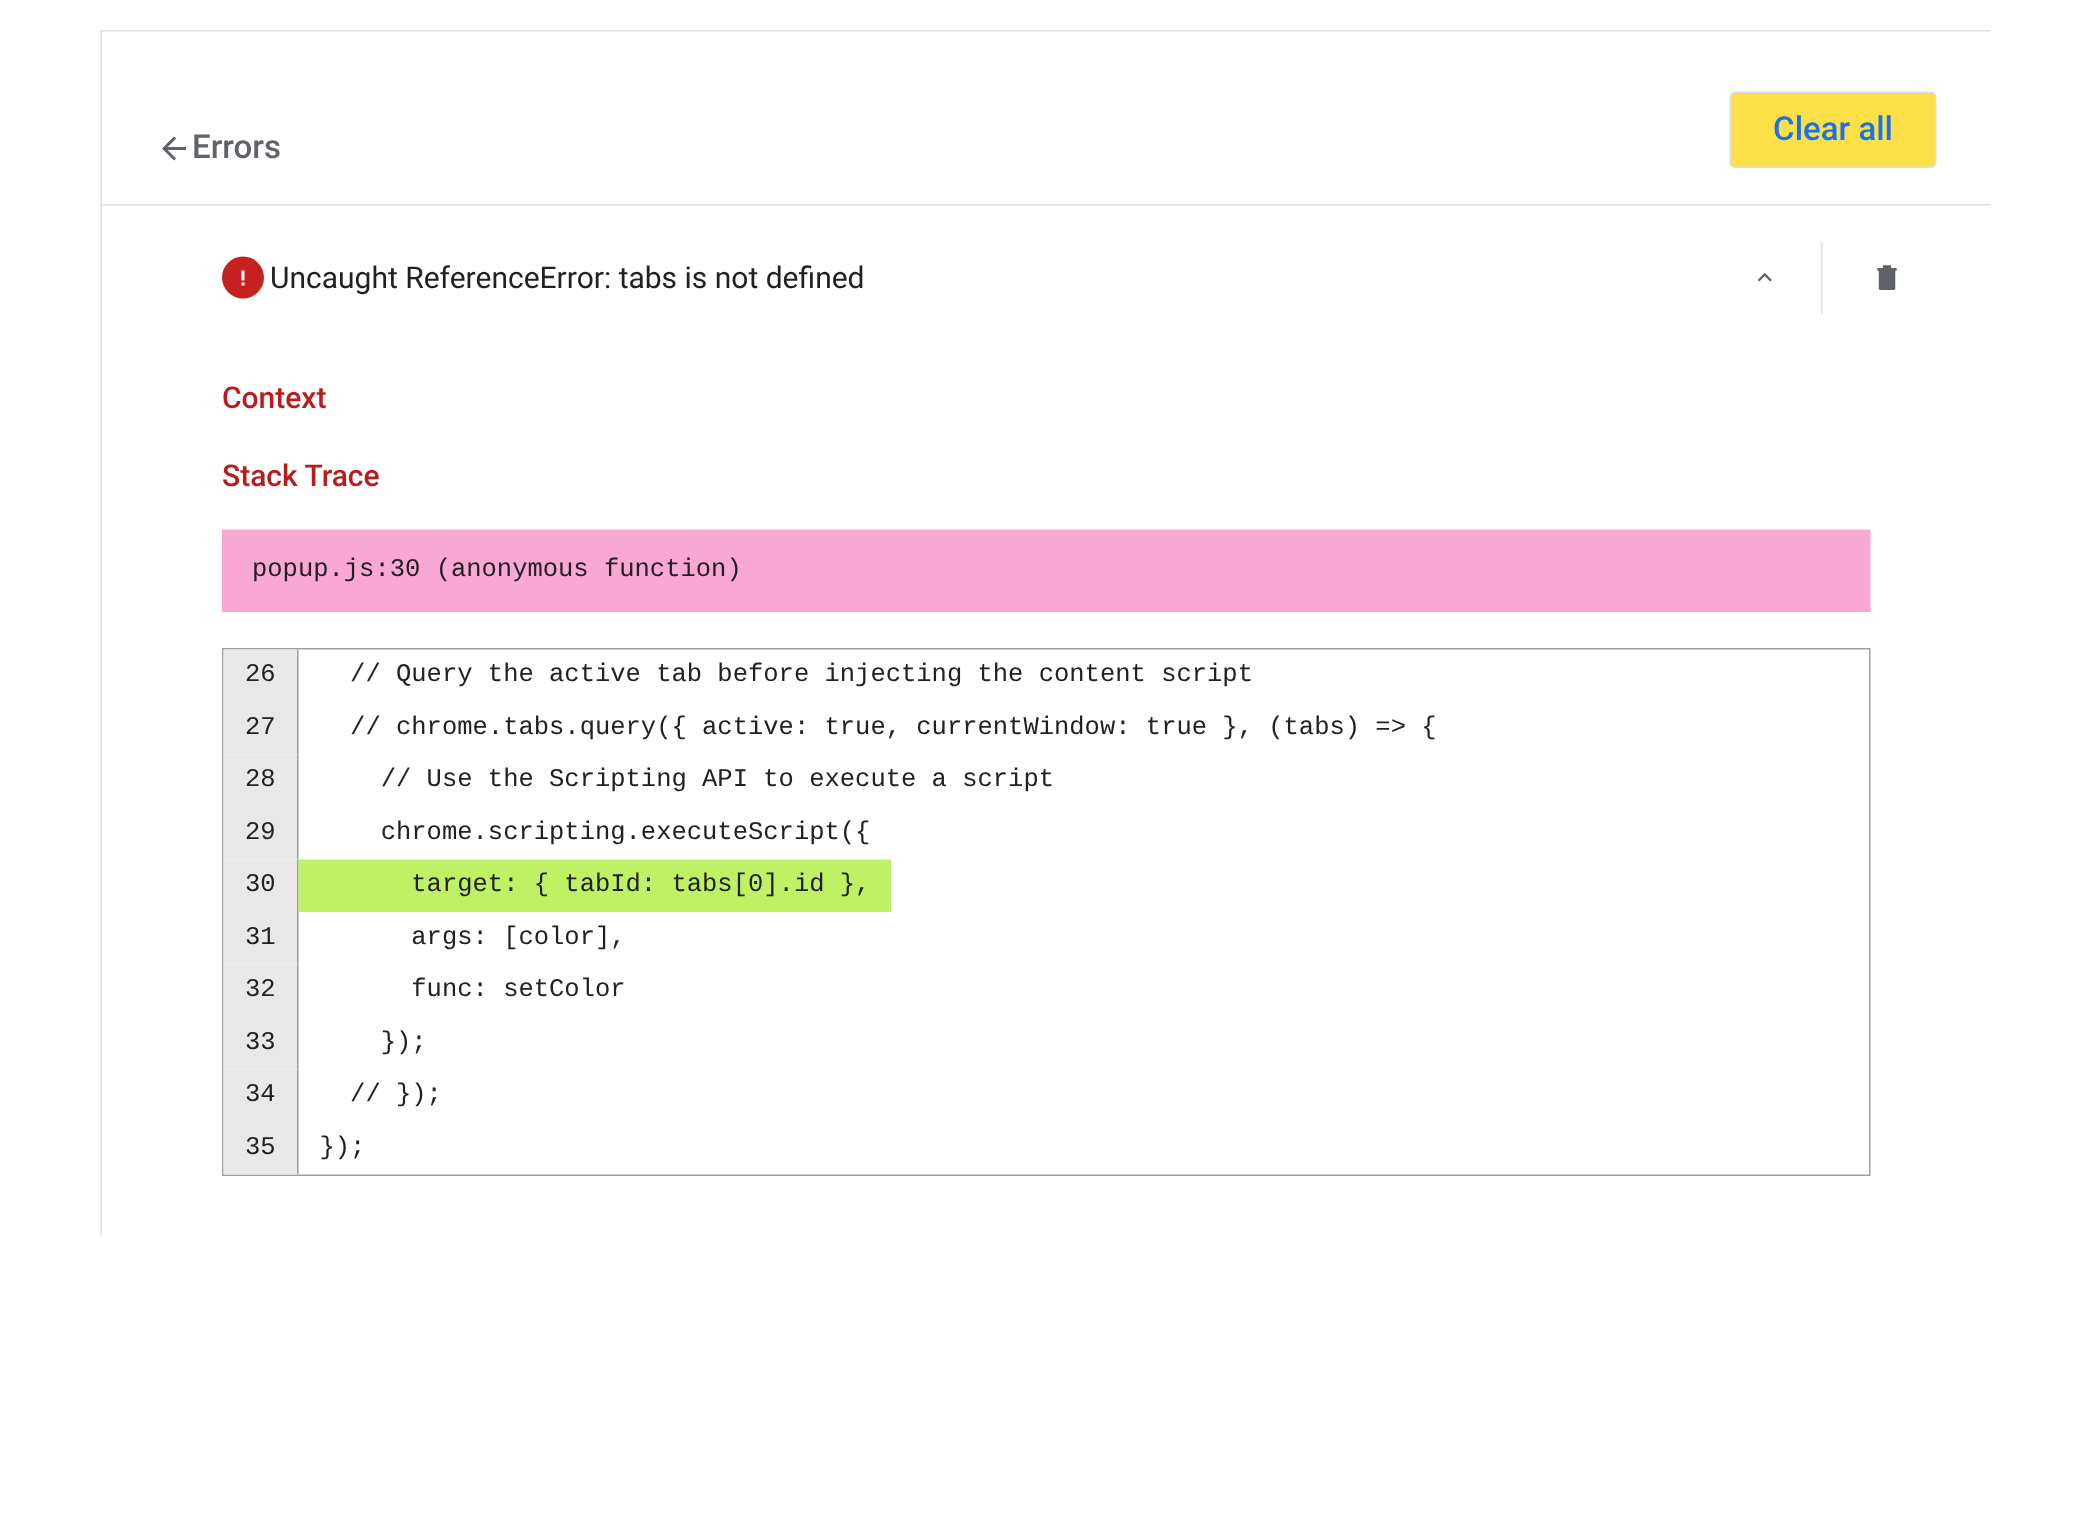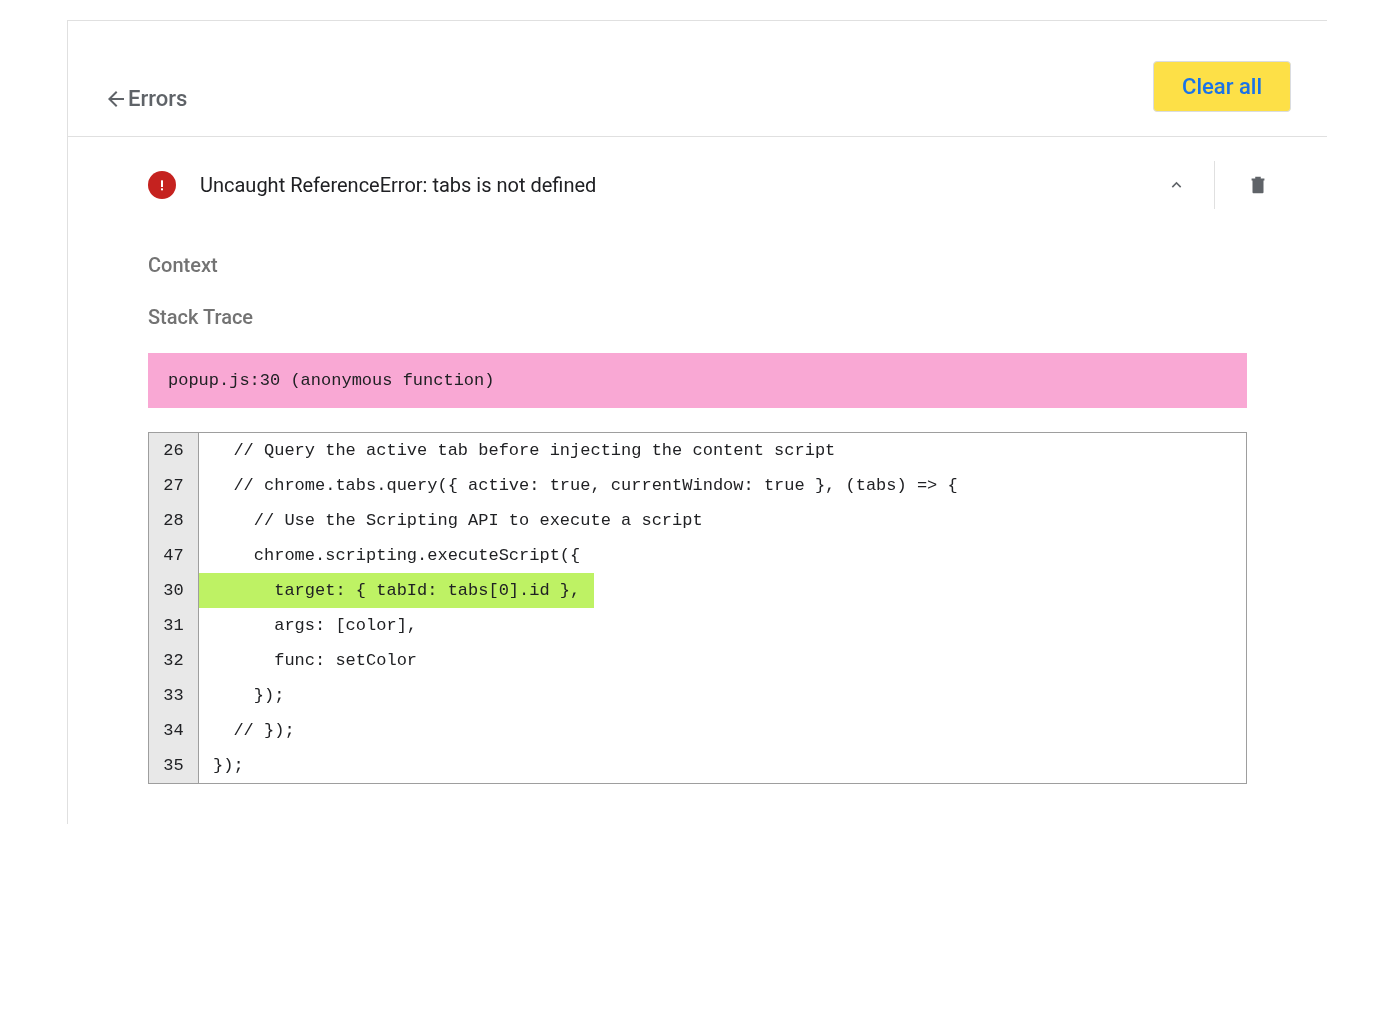--- a/index.html
+++ b/index.html
@@ -60,21 +60,21 @@
     }
     .error-header {
       display: flex;
       align-items: center;
       justify-content: space-between;
       padding: 24px 36px 24px 80px;
     }
     .error-header-left {
       display: flex;
       align-items: center;
-      gap: 24px;
+      gap: 4px;
     }
     .error-icon {
       width: 28px;
       height: 28px;
       background: #c5221f;
       border-radius: 50%;
       display: flex;
       align-items: center;
       justify-content: center;
       color: #fff;
@@ -111,21 +111,21 @@
       cursor: pointer;
       color: #5f6368;
       padding-right: 18px;
     }
     .details {
       padding: 20px 80px 40px 80px;
     }
     .section-label {
       font-size: 20px;
       font-weight: 500;
-      color: #737373;
+      color: #b91c1c;
       margin-bottom: 16px;
       margin-top: 28px;
     }
     .section-label:first-child {
       margin-top: 0;
     }
     .context-value {
       font-size: 19px;
       color: #202124;
       margin-bottom: 8px;
@@ -237,21 +237,21 @@
             <div class="line-code">  // chrome.tabs.query({ active: true, currentWindow: true }, (tabs) =&gt; {</div>
           </div>
         </div>
         <div class="code-line">
           <div class="line-num">28</div>
           <div class="code-cell">
             <div class="line-code">    // Use the Scripting API to execute a script</div>
           </div>
         </div>
         <div class="code-line">
-          <div class="line-num">47</div>
+          <div class="line-num">29</div>
           <div class="code-cell">
             <div class="line-code">    chrome.scripting.executeScript({</div>
           </div>
         </div>
         <div class="code-line">
           <div class="line-num">30</div>
           <div class="code-cell">
             <div class="line-code highlighted">      target: { tabId: tabs[0].id },</div>
           </div>
         </div>

